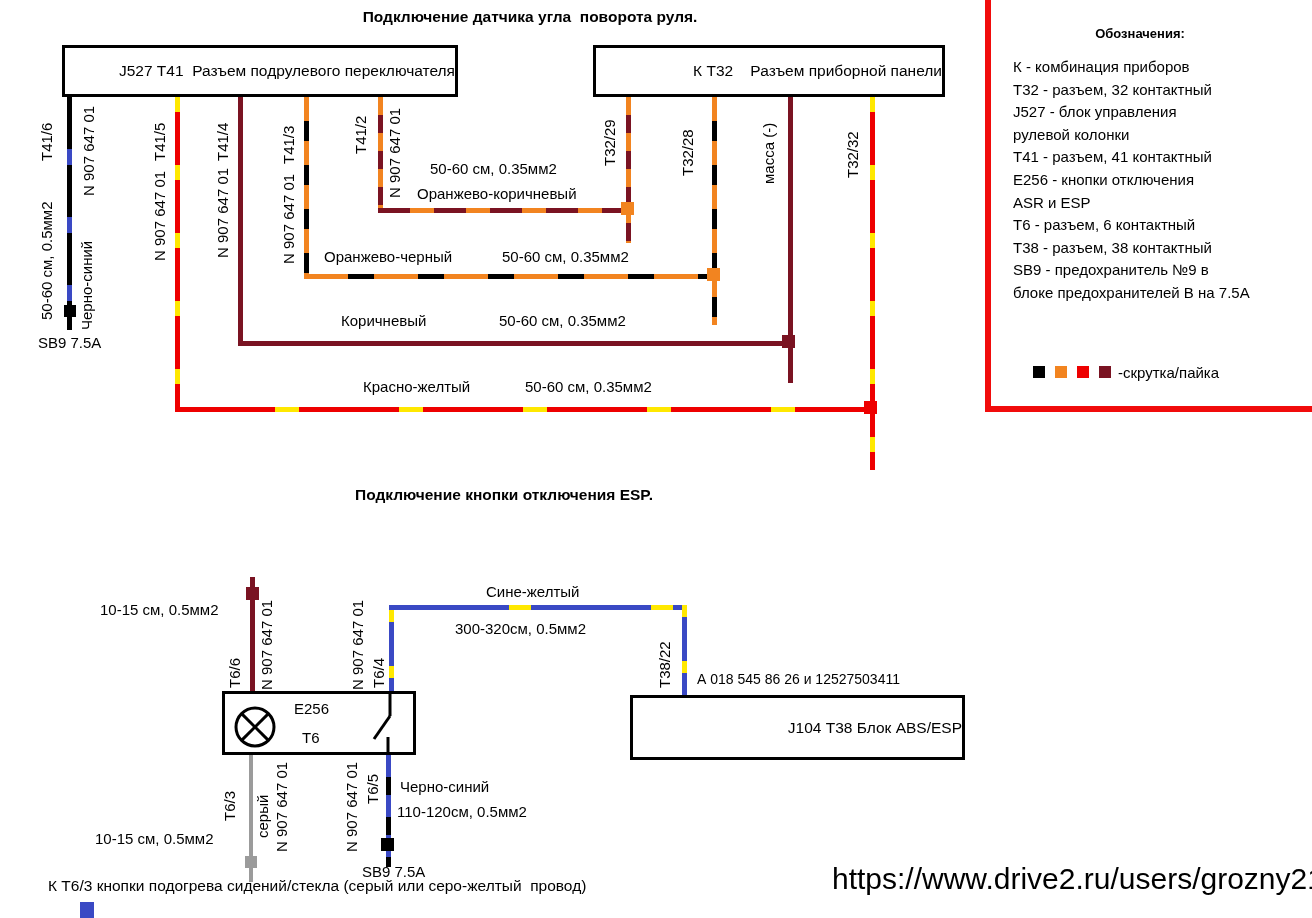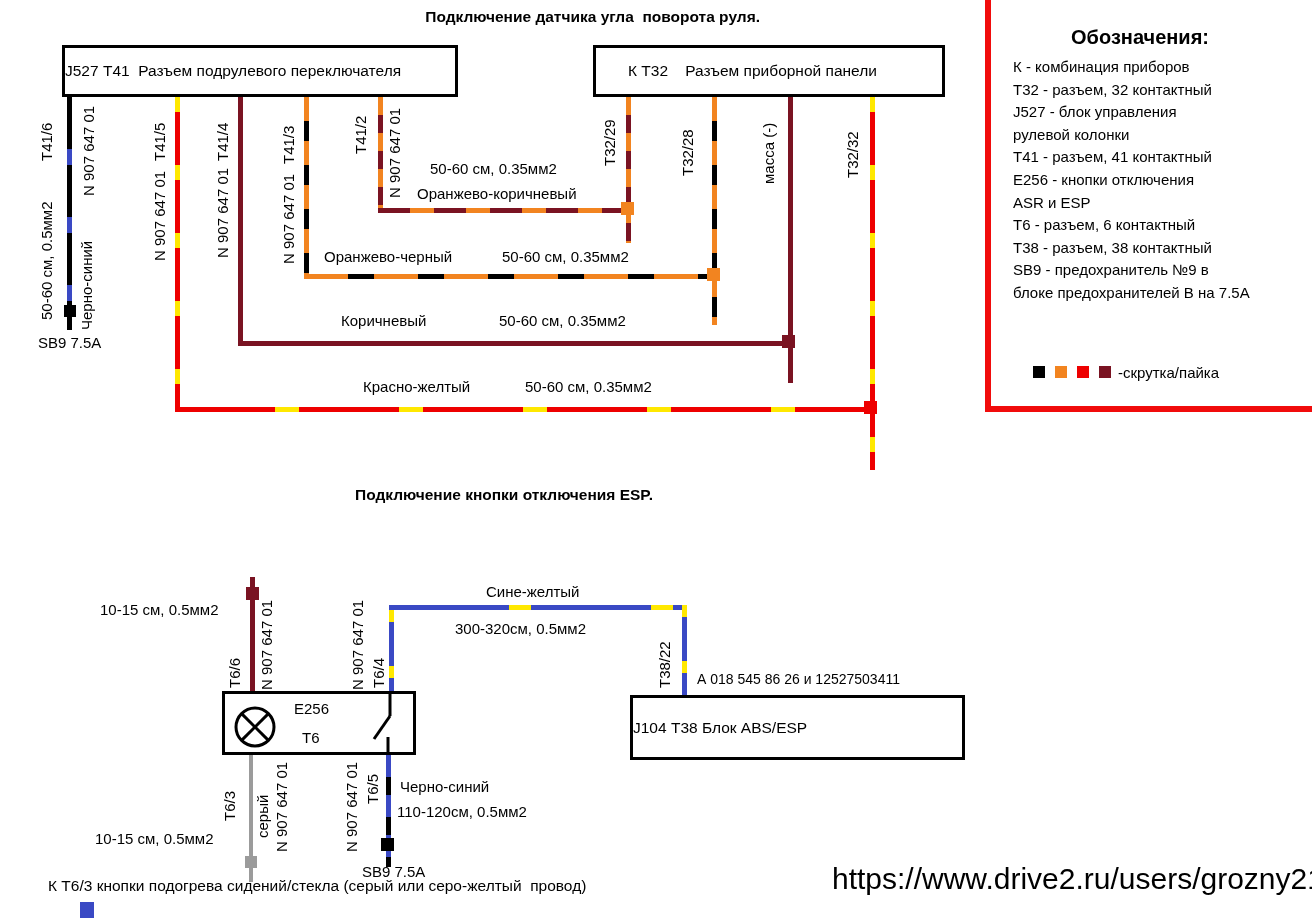--- a/index.html
+++ b/index.html
@@ -10,21 +10,21 @@
   .abs{position:absolute;}
   .hlabel{position:absolute;font-size:15px;white-space:pre;line-height:18px;}
   .vlabel{
     position:absolute;font-size:15px;white-space:nowrap;
     writing-mode:vertical-rl;transform:rotate(180deg);
     width:18px;text-align:left;line-height:18px;
   }
   .title{position:absolute;font-weight:bold;font-size:15.5px;text-align:center;white-space:pre;}
   .cbox{
     position:absolute;border:3px solid #000;box-sizing:border-box;background:#fff;
-    display:flex;align-items:center;justify-content:flex-start;font-size:15.5px;white-space:pre;
+    display:flex;align-items:center;justify-content:flex-end;font-size:15.5px;white-space:pre;
   }
   .wire{position:absolute;}
   .splice{position:absolute;width:13px;height:13px;}
   
   .bg-black-blue-v{background:repeating-linear-gradient(180deg,var(--black,#000) 0 52px,var(--blue,#3a49c4) 52px 68px);}
   .bg-blue-black-v{background:repeating-linear-gradient(180deg,var(--blue,#3a49c4) 0 22px,var(--black,#000) 22px 40px);}
   .bg-red-yellow-v{background:repeating-linear-gradient(180deg,var(--yellow,#ffe800) 0 15px,var(--red,#ee0000) 15px 68px);}
   .bg-red-yellow-h{background:repeating-linear-gradient(90deg,var(--red,#ee0000) 0 100px,var(--yellow,#ffe800) 100px 124px);}
   .bg-orange-black-v{background:repeating-linear-gradient(180deg,var(--orange,#f28420) 0 24px,var(--black,#000) 24px 44px);}
   .bg-orange-black-h{background:repeating-linear-gradient(90deg,var(--orange,#f28420) 0 44px,var(--black,#000) 44px 70px);}
@@ -44,21 +44,21 @@
     border:6px solid var(--legend-border,#f10c0c);box-sizing:border-box;background:#fff;
   }
   .legend-line{font-size:15px;line-height:22.6px;white-space:pre;}
   #footer-url{position:absolute;left:832px;top:862px;font-size:30px;white-space:nowrap;}
 </style>
 </head>
 <body>
 
 <div id="canvas">
 
-  <div class="title" style="left:300px;top:8px;width:460px;text-align:right;">Подключение датчика угла  поворота руля.</div>
+  <div class="title" style="left:300px;top:8px;width:460px;">Подключение датчика угла  поворота руля.</div>
 
   <div class="cbox" style="left:62px;top:45px;width:396px;height:52px;"><span>J527 Т41  Разъем подрулевого переключателя</span></div>
   <div class="cbox" style="left:593px;top:45px;width:352px;height:52px;padding-left:32px;"><span>К Т32    Разъем приборной панели</span></div>
 
   <div class="wire bg-black-blue-v" style="left:67px;top:97px;width:5px;height:233px;"></div>
   <div class="wire bg-red-yellow-v" style="left:175px;top:97px;width:5px;height:315px;"></div>
   <div class="wire bg-red-yellow-h" style="left:175px;top:407px;width:700px;height:5px;"></div>
   <div class="wire bg-maroon" style="left:238px;top:97px;width:5px;height:249px;"></div>
   <div class="wire bg-maroon" style="left:238px;top:341px;width:552px;height:5px;"></div>
   <div class="wire bg-orange-black-v" style="left:304px;top:97px;width:5px;height:182px;"></div>
@@ -100,21 +100,21 @@
   <div class="hlabel" style="left:430px;top:160px;">50-60 см, 0.35мм2</div>
   <div class="hlabel" style="left:417px;top:185px;">Оранжево-коричневый</div>
   <div class="hlabel" style="left:324px;top:248px;">Оранжево-черный</div>
   <div class="hlabel" style="left:502px;top:248px;">50-60 см, 0.35мм2</div>
   <div class="hlabel" style="left:341px;top:312px;">Коричневый</div>
   <div class="hlabel" style="left:499px;top:312px;">50-60 см, 0.35мм2</div>
   <div class="hlabel" style="left:363px;top:378px;">Красно-желтый</div>
   <div class="hlabel" style="left:525px;top:378px;">50-60 см, 0.35мм2</div>
 
   <div id="legend-box"></div>
-  <div class="title" style="left:1000px;top:26px;width:280px;font-size:20px;">Обозначения:</div>
+  <div class="title" style="left:1000px;top:26px;width:280px;font-size:13px;">Обозначения:</div>
   <div class="abs" style="left:1013px;top:56px;width:300px;">
     <div class="legend-line">К - комбинация приборов</div>
     <div class="legend-line">Т32 - разъем, 32 контактный</div>
     <div class="legend-line">J527 - блок управления</div>
     <div class="legend-line">рулевой колонки</div>
     <div class="legend-line">Т41 - разъем, 41 контактный</div>
     <div class="legend-line">Е256 - кнопки отключения</div>
     <div class="legend-line">ASR и ESP</div>
     <div class="legend-line">Т6 - разъем, 6 контактный</div>
     <div class="legend-line">Т38 - разъем, 38 контактный</div>

